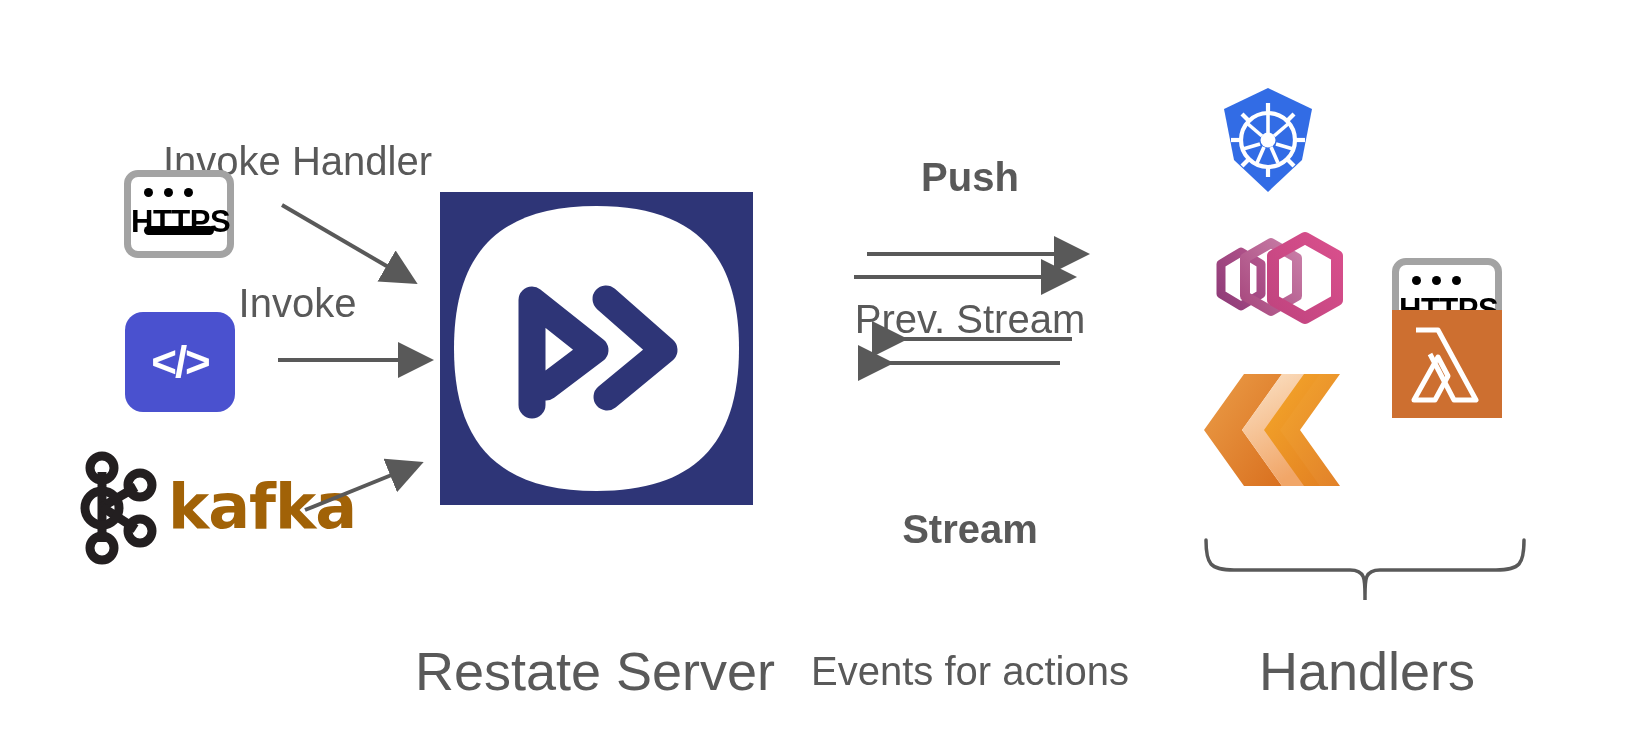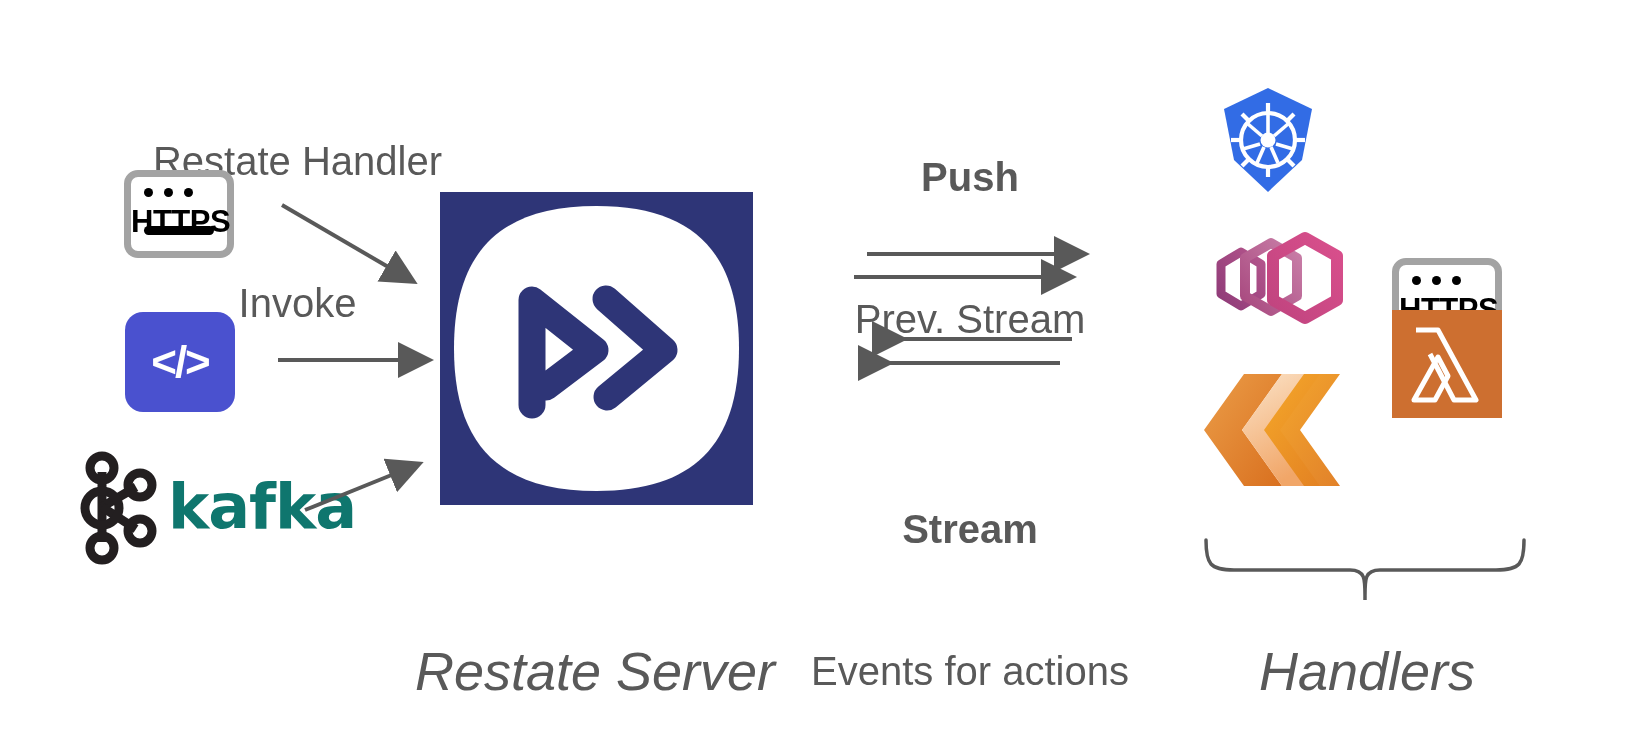--- a/index.html
+++ b/index.html
@@ -25,21 +25,20 @@
     line-height: 1.18;
     white-space: pre;
   }
   .caption-strong { font-weight: 700; }
 
   .big-label {
     color: #595959;
     font-size: 54px;
     text-align: center;
     white-space: pre;
-    font-style: italic;
   }
 
   
   .https-icon {
     box-sizing: border-box;
     border: 7px solid #a3a3a3;
     border-radius: 14px;
     background: #ffffff;
     position: relative;
   }
@@ -87,21 +86,21 @@
     font-weight: 700;
     font-family: "Liberation Sans", sans-serif;
     letter-spacing: -2px;
   }
 
   
   .kafka-word {
     font-family: "DejaVu Sans", sans-serif;
     font-weight: 700;
     font-size: 62px;
-    color: #0f766e;
+    color: #a16207;
     letter-spacing: -1px;
   }
 
   
   .restate-tile {
     display: flex;
     align-items: center;
     justify-content: center;
   }
 
@@ -109,21 +108,21 @@
   .lambda-tile { display:block; }
 
   svg { display: block; overflow: visible; }
 </style>
 </head>
 <body>
 
 <div id="canvas">
 
   <div class="abs caption" style="left:95px; top:44px; width:405px; font-size:40px;">
-    <div>Restate Handler</div>
+    <div>Invoke Handler</div>
     <div>Invoke</div>
   </div>
 
   <div class="abs https-icon" style="left:124px; top:170px; width:110px; height:88px;">
     <div class="https-dots">
       <i></i>
         <i></i>
         <i></i>
     </div>
     <div class="https-text">HTTPS</div>

